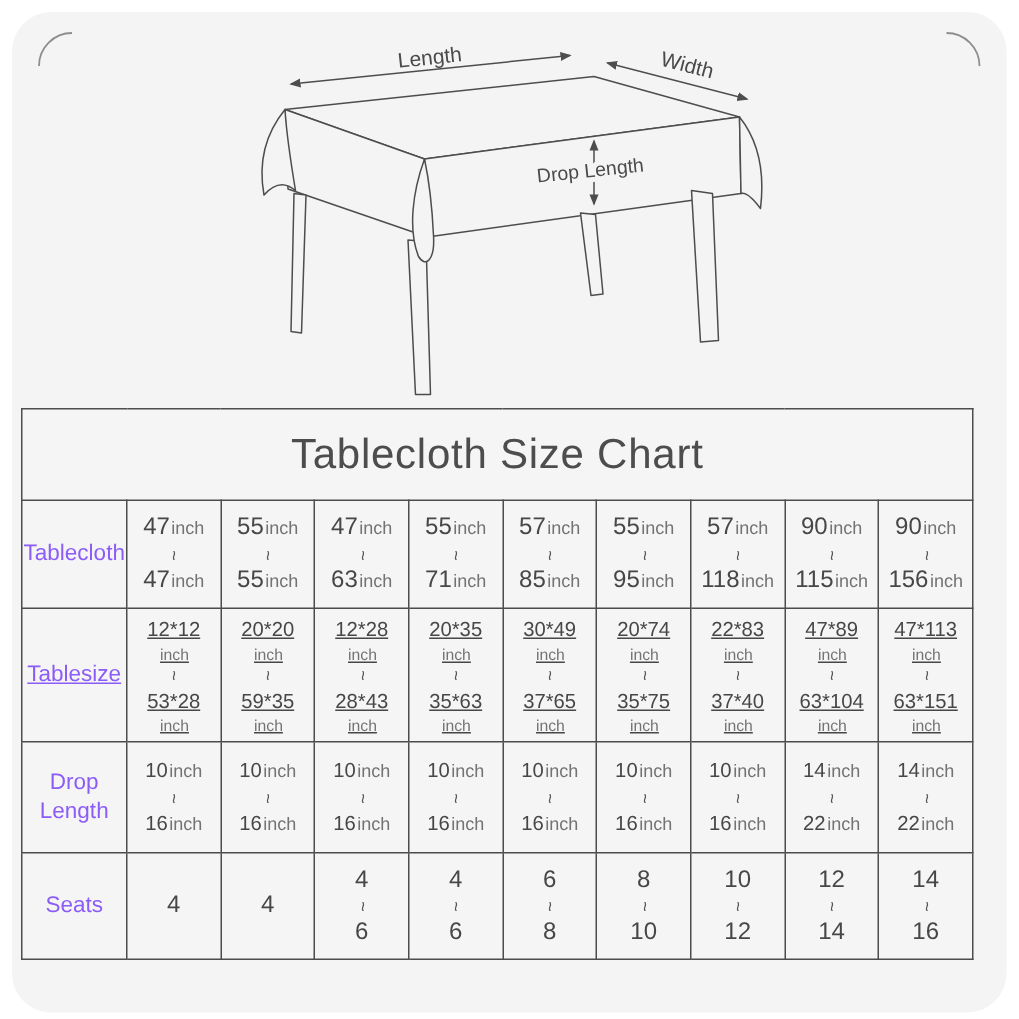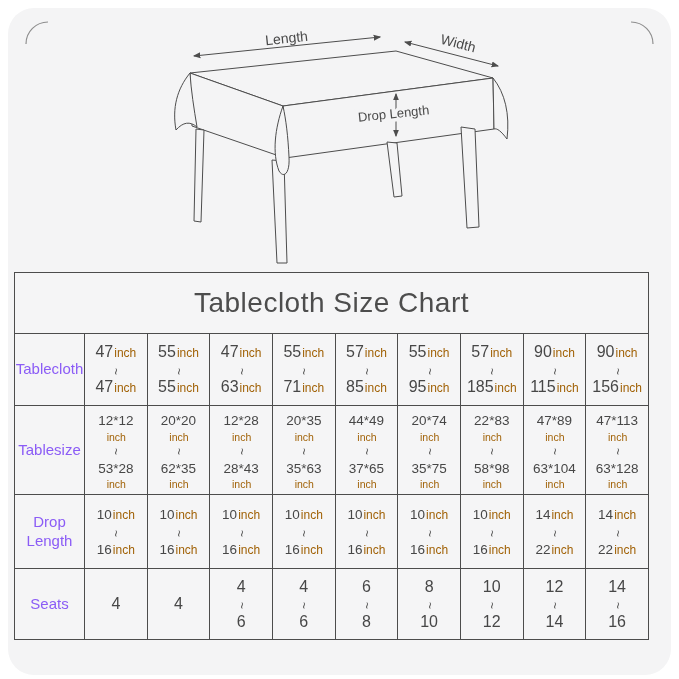--- a/index.html
+++ b/index.html
@@ -24,27 +24,27 @@
     border:1px solid #4c4c4c;text-align:center;vertical-align:middle;
     padding:0;background:#f5f5f6;
   }
   th.title-cell{
     height:60px;font-size:28px;font-weight:400;color:#4d4d4d;letter-spacing:0.5px;
   }
   td.row-label{
     font-size:15px;color:#8b5cf6;line-height:1.25;
   }
   tr.r-tablecloth td{height:71px;}
-  tr.r-tablesize td{height:88px;}
+  tr.r-tablesize td{height:88px;text-decoration:underline;}
   tr.r-droplen td{height:73px;}
   tr.r-seats td{height:70px;}
   .ln{line-height:1.22;}
   .num{font-size:16px;color:#474747;}
   .num.sm{font-size:13.5px;}
-  .unit{font-size:12px;color:#a16207;margin-left:1px;}
+  .unit{font-size:12px;color:#737373;margin-left:1px;}
   .unit.u-sm{font-size:10.5px;}
   .ln.unit-line{line-height:0.85;margin-top:-1px;}
   .tilde{
     display:inline-block;transform:rotate(90deg);
     font-size:12px;color:#555;line-height:0.9;
   }
   .ln.tilde-line{line-height:0.95;}
 </style>
 </head>
 <body>
@@ -126,21 +126,21 @@
               <div class="ln"><span class="num">85</span><span class="unit">inch</span></div>
             </td>
             <td>
               <div class="ln"><span class="num">55</span><span class="unit">inch</span></div>
               <div class="ln tilde-line"><span class="tilde">~</span></div>
               <div class="ln"><span class="num">95</span><span class="unit">inch</span></div>
             </td>
             <td>
               <div class="ln"><span class="num">57</span><span class="unit">inch</span></div>
               <div class="ln tilde-line"><span class="tilde">~</span></div>
-              <div class="ln"><span class="num">185</span><span class="unit">inch</span></div>
+              <div class="ln"><span class="num">118</span><span class="unit">inch</span></div>
             </td>
             <td>
               <div class="ln"><span class="num">90</span><span class="unit">inch</span></div>
               <div class="ln tilde-line"><span class="tilde">~</span></div>
               <div class="ln"><span class="num">115</span><span class="unit">inch</span></div>
             </td>
             <td>
               <div class="ln"><span class="num">90</span><span class="unit">inch</span></div>
               <div class="ln tilde-line"><span class="tilde">~</span></div>
               <div class="ln"><span class="num">156</span><span class="unit">inch</span></div>
@@ -152,70 +152,70 @@
               <div class="ln"><span class="num sm">12*12</span></div>
               <div class="ln unit-line"><span class="unit u-sm">inch</span></div>
               <div class="ln tilde-line"><span class="tilde">~</span></div>
               <div class="ln"><span class="num sm">53*28</span></div>
               <div class="ln unit-line"><span class="unit u-sm">inch</span></div>
             </td>
             <td>
               <div class="ln"><span class="num sm">20*20</span></div>
               <div class="ln unit-line"><span class="unit u-sm">inch</span></div>
               <div class="ln tilde-line"><span class="tilde">~</span></div>
-              <div class="ln"><span class="num sm">62*35</span></div>
+              <div class="ln"><span class="num sm">59*35</span></div>
               <div class="ln unit-line"><span class="unit u-sm">inch</span></div>
             </td>
             <td>
               <div class="ln"><span class="num sm">12*28</span></div>
               <div class="ln unit-line"><span class="unit u-sm">inch</span></div>
               <div class="ln tilde-line"><span class="tilde">~</span></div>
               <div class="ln"><span class="num sm">28*43</span></div>
               <div class="ln unit-line"><span class="unit u-sm">inch</span></div>
             </td>
             <td>
               <div class="ln"><span class="num sm">20*35</span></div>
               <div class="ln unit-line"><span class="unit u-sm">inch</span></div>
               <div class="ln tilde-line"><span class="tilde">~</span></div>
               <div class="ln"><span class="num sm">35*63</span></div>
               <div class="ln unit-line"><span class="unit u-sm">inch</span></div>
             </td>
             <td>
-              <div class="ln"><span class="num sm">44*49</span></div>
+              <div class="ln"><span class="num sm">30*49</span></div>
               <div class="ln unit-line"><span class="unit u-sm">inch</span></div>
               <div class="ln tilde-line"><span class="tilde">~</span></div>
               <div class="ln"><span class="num sm">37*65</span></div>
               <div class="ln unit-line"><span class="unit u-sm">inch</span></div>
             </td>
             <td>
               <div class="ln"><span class="num sm">20*74</span></div>
               <div class="ln unit-line"><span class="unit u-sm">inch</span></div>
               <div class="ln tilde-line"><span class="tilde">~</span></div>
               <div class="ln"><span class="num sm">35*75</span></div>
               <div class="ln unit-line"><span class="unit u-sm">inch</span></div>
             </td>
             <td>
               <div class="ln"><span class="num sm">22*83</span></div>
               <div class="ln unit-line"><span class="unit u-sm">inch</span></div>
               <div class="ln tilde-line"><span class="tilde">~</span></div>
-              <div class="ln"><span class="num sm">58*98</span></div>
+              <div class="ln"><span class="num sm">37*40</span></div>
               <div class="ln unit-line"><span class="unit u-sm">inch</span></div>
             </td>
             <td>
               <div class="ln"><span class="num sm">47*89</span></div>
               <div class="ln unit-line"><span class="unit u-sm">inch</span></div>
               <div class="ln tilde-line"><span class="tilde">~</span></div>
               <div class="ln"><span class="num sm">63*104</span></div>
               <div class="ln unit-line"><span class="unit u-sm">inch</span></div>
             </td>
             <td>
               <div class="ln"><span class="num sm">47*113</span></div>
               <div class="ln unit-line"><span class="unit u-sm">inch</span></div>
               <div class="ln tilde-line"><span class="tilde">~</span></div>
-              <div class="ln"><span class="num sm">63*128</span></div>
+              <div class="ln"><span class="num sm">63*151</span></div>
               <div class="ln unit-line"><span class="unit u-sm">inch</span></div>
             </td>
           </tr>
         <tr class="r-droplen">
           <td class="row-label">Drop Length</td>
         <td>
               <div class="ln"><span class="num sm">10</span><span class="unit">inch</span></div>
               <div class="ln tilde-line"><span class="tilde">~</span></div>
               <div class="ln"><span class="num sm">16</span><span class="unit">inch</span></div>
             </td>

